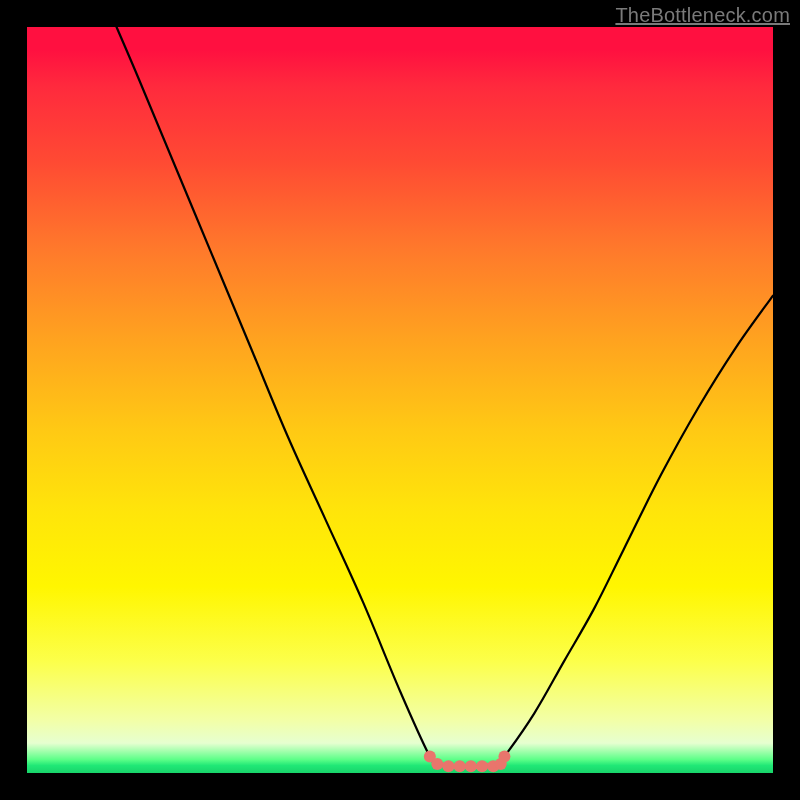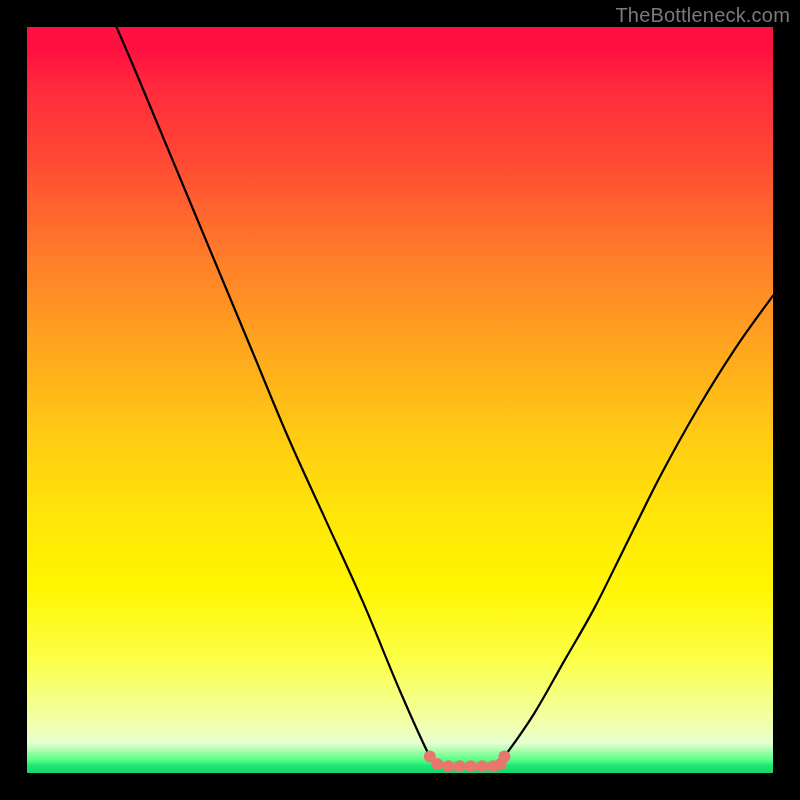--- a/index.html
+++ b/index.html
@@ -47,20 +47,21 @@
   }
   .watermark {
     position: absolute;
     top: 4px;
     right: 10px;
     color: #7a7a7a;
     font-size: 20px;
     font-weight: 500;
     letter-spacing: 0.2px;
     user-select: none;
+    text-decoration: underline;
   }
   svg.curves {
     position: absolute;
     left: 0;
     top: 0;
     width: 746px;
     height: 746px;
     overflow: visible;
   }
 </style>

